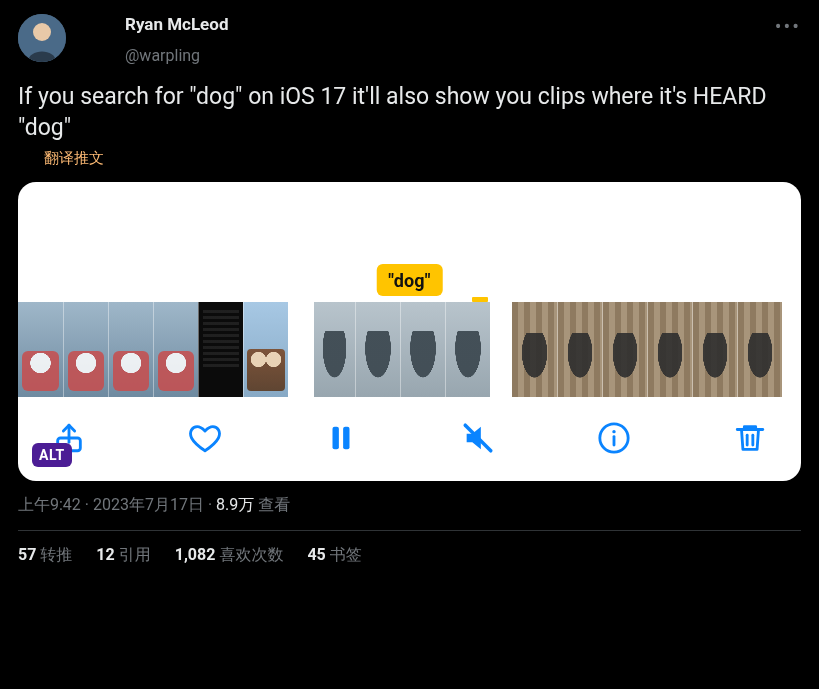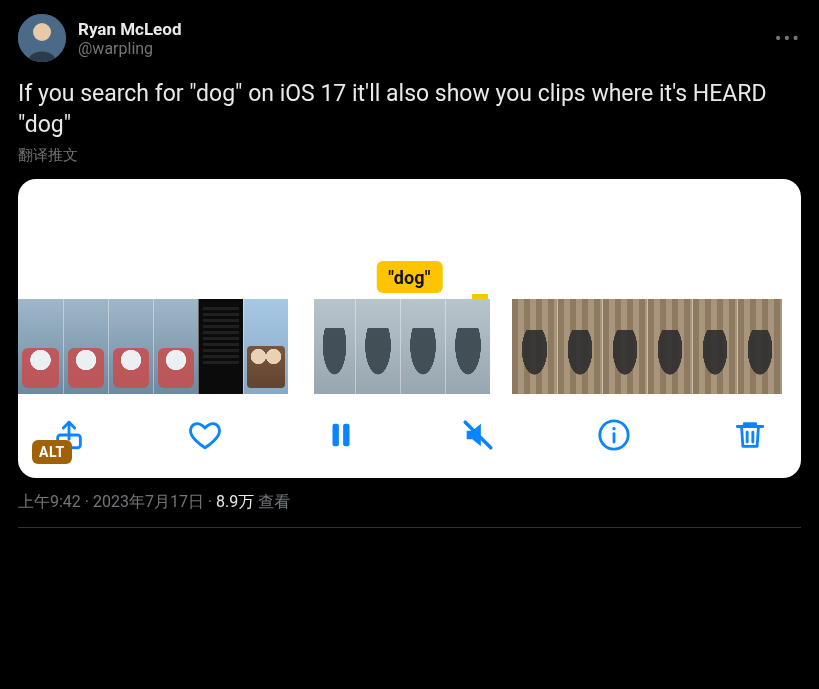--- a/index.html
+++ b/index.html
@@ -1,39 +1,39 @@
 <!DOCTYPE html>
 <html><head>
 <meta charset="utf-8">
 <style>
   * { box-sizing: border-box; margin: 0; padding: 0; }
   html, body { width: 819px; height: 689px; background: #000; font-family: -apple-system, BlinkMacSystemFont, "Segoe UI", Roboto, Helvetica, Arial, sans-serif; color: #e7e9ea; overflow: hidden; }
   .tweet { padding: 14px 18px 0 18px; }
-  .header { display: flex; align-items: center; }
+  .header { display: flex; align-items: flex-start; gap: 47px; }
   .avatar { width: 48px; height: 48px; border-radius: 50%; flex-shrink: 0; background: linear-gradient(135deg,#5a7a9a,#2c3e50); position: relative; overflow: hidden; }
   .avatar svg { width: 100%; height: 100%; }
   .name-block { margin-left: 12px; display: flex; flex-direction: column; }
   .display-name { font-size: 17px; font-weight: 700; color: #e7e9ea; }
-  .handle { font-size: 16px; color: #71767b; margin-top: 0px; }
+  .handle { font-size: 16px; color: #71767b; margin-top: 12px; }
   .more { margin-left: auto; color: #71767b; font-size: 20px; letter-spacing: 2px; padding-top: 0px; }
   .body-text { margin-top: 16px; font-size: 23px; line-height: 1.35; color: #e7e9ea; }
-  .translate { margin-top: 6px; font-size: 15px; color: #737373; }
+  .translate { margin-top: 6px; font-size: 15px; color: #fdba74; margin-left: 26px; }
   .media-card { margin-top: 14px; background: #fff; border-radius: 18px; overflow: hidden; position: relative; }
   .media-top { height: 120px; position: relative; }
   .dog-badge { position: absolute; left: 50%; transform: translateX(-50%); bottom: 6px; background: #ffc400; color: #111; font-weight: 700; font-size: 18px; padding: 6px 12px 5px 12px; border-radius: 6px; letter-spacing: .2px; }
   .tick { position: absolute; left: 58%; bottom: 0; width: 16px; height: 5px; background: #ffc400; border-radius: 1px; }
   .filmstrip { display: flex; gap: 22px; padding: 0 0 0 0; }
   .clip { display: flex; gap: 0; }
   .frame { width: 45px; height: 95px; background: #a9b6c2; border-left: 1px solid rgba(255,255,255,.4); position: relative; overflow: hidden; }
   .frame:first-child { border-left: none; }
   .clip2 .frame:first-child { border-left: 4px solid #fff; }
   .toolbar { display: flex; justify-content: space-between; align-items: center; padding: 24px 34px 26px 34px; }
   .tb-icon { width: 34px; height: 34px; color: #0a84ff; display: flex; align-items: center; justify-content: center; }
   .tb-icon svg { width: 100%; height: 100%; }
-  .alt-badge { position: absolute; left: 14px; bottom: 14px; background: #a16207; color: #fff; font-weight: 700; font-size: 14px; padding: 4px 7px; border-radius: 6px; letter-spacing: .5px; }
+  .alt-badge { position: absolute; left: 14px; bottom: 14px; background: #4c1d95; color: #fff; font-weight: 700; font-size: 14px; padding: 4px 7px; border-radius: 6px; letter-spacing: .5px; }
   .meta { margin-top: 14px; color: #71767b; font-size: 16px; }
   .meta .views-count { color: #e7e9ea; font-weight: 400; }
   .divider { height: 1px; background: #2f3336; margin: 14px 0; }
   .stats { display: flex; gap: 24px; font-size: 16px; color: #71767b; }
   .stats div span.num { color: #e7e9ea; font-weight: 700; margin-right: 4px; }
 
   
   .g1 { background: linear-gradient(#9fb7c9, #6e8aa0); }
   .g1::after { content:''; position:absolute; inset:auto 4px 6px 4px; height:40px; background: radial-gradient(circle at 50% 30%, #fff 0 30%, transparent 31%), linear-gradient(#c84d4d,#c84d4d); border-radius:6px; opacity:.85;}
   .gdark { background:#0b0b0b; }
@@ -150,14 +150,20 @@
     <span> · </span>
     <span>2023年7月17日</span>
     <span> · </span>
     <span class="views-count">8.9万</span>
     <span> </span>
     <span>查看</span>
   </div>
 
   <div class="divider"></div>
 
+  <div class="stats">
+    <div><span class="num">57</span><span>转推</span></div>
+    <div><span class="num">12</span><span>引用</span></div>
+    <div><span class="num">1,082</span><span>喜欢次数</span></div>
+    <div><span class="num">45</span><span>书签</span></div>
+  </div>
 
 </div>
 
 </body></html>

